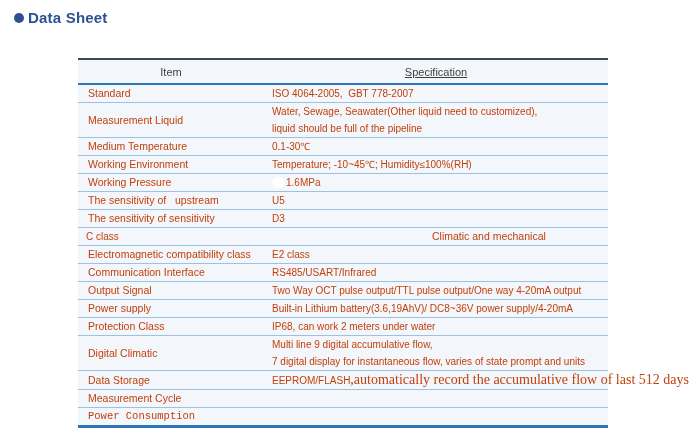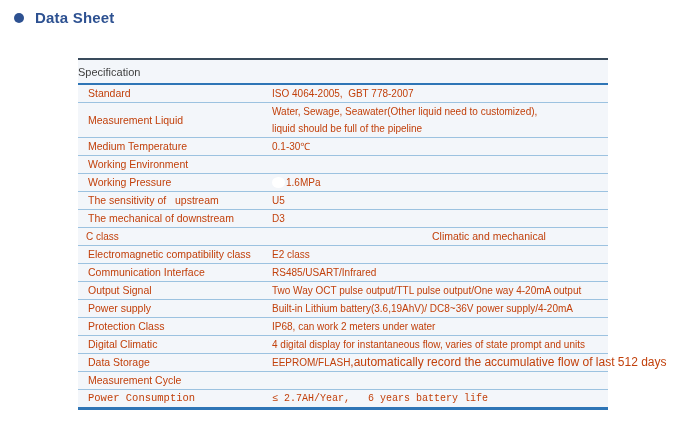--- a/index.html
+++ b/index.html
@@ -16,21 +16,21 @@
     width: 700px;
     height: 448px;
     background: #ffffff;
   }
   .title-row {
     position: absolute;
     left: 14px;
     top: 9px;
     display: flex;
     align-items: center;
-    gap: 11px;
+    gap: 4px;
   }
   .bullet {
     width: 10px;
     height: 10px;
     border-radius: 50%;
     background: #2d5191;
     display: inline-block;
   }
   .page-title {
     font-size: 15px;
@@ -56,21 +56,22 @@
     font-size: 11px;
     color: #3f3f3f;
   }
   .t-header .h-item {
     width: 186px;
     text-align: center;
     flex: none;
   }
   .t-header .h-spec {
     flex: 1;
-    text-align: left;
+    text-align: center;
+    text-decoration: underline;
   }
   .t-row {
     display: flex;
     align-items: center;
     background: #f3f6fa;
     border-bottom: 1px solid #9cc2e0;
     color: #c2410c;
   }
   .t-row:last-child {
     border-bottom: none;
@@ -88,21 +89,22 @@
     flex: 1;
     padding-left: 8px;
     overflow: visible;
   }
   .spec-line {
     font-size: 10px;
     line-height: 17px;
     white-space: pre;
   }
   .spec-small {
-    font-size: 12px;
+    font-size: 14px;
+    font-family: Liberation Serif, serif;
   }
   .blob {
     display: inline-block;
     width: 13px;
     height: 11px;
     border-radius: 50%;
     background: #ffffff;
     vertical-align: -2px;
     margin-right: 1px;
   }
@@ -112,20 +114,21 @@
 
 <div class="page">
 
   <div class="title-row">
     <span class="bullet"></span>
     <span class="page-title">Data Sheet</span>
   </div>
 
   <div class="sheet-table">
     <div class="t-header">
+      <div class="h-item">Item</div>
       <div class="h-spec">Specification</div>
     </div>
     <div id="table-body">
   <div class="t-row">
     <div class="cell item">Standard</div>
     <div class="cell spec">
             <div class="spec-line">ISO 4064-2005,  GBT 778-2007</div>
           </div>
   </div>
 
@@ -139,38 +142,41 @@
 
   <div class="t-row">
     <div class="cell item">Medium Temperature</div>
     <div class="cell spec">
             <div class="spec-line">0.1-30℃</div>
           </div>
   </div>
 
   <div class="t-row">
     <div class="cell item">Working Environment</div>
+    <div class="cell spec">
+            <div class="spec-line">Temperature; -10~45℃; Humidity≤100%(RH)</div>
+          </div>
   </div>
 
   <div class="t-row">
     <div class="cell item">Working Pressure</div>
     <div class="cell spec">
             <div class="spec-line"><span class="blob"></span>1.6MPa</div>
           </div>
   </div>
 
   <div class="t-row">
     <div class="cell item">The sensitivity of   upstream</div>
     <div class="cell spec">
             <div class="spec-line">U5</div>
           </div>
   </div>
 
   <div class="t-row">
-    <div class="cell item">The mechanical of downstream</div>
+    <div class="cell item">The sensitivity of sensitivity</div>
     <div class="cell spec">
             <div class="spec-line">D3</div>
           </div>
   </div>
 
   <div class="t-row">
     <div class="cell spec">
             <div class="spec-line">C class</div>
           </div>
     <div class="cell item">Climatic and mechanical</div>
@@ -207,37 +213,35 @@
   <div class="t-row">
     <div class="cell item">Protection Class</div>
     <div class="cell spec">
             <div class="spec-line">IP68, can work 2 meters under water</div>
           </div>
   </div>
 
   <div class="t-row">
     <div class="cell item">Digital Climatic</div>
     <div class="cell spec">
-            <div class="spec-line">4 digital display for instantaneous flow, varies of state prompt and units</div>
+            <div class="spec-line">Multi line 9 digital accumulative flow,</div>
+            <div class="spec-line">7 digital display for instantaneous flow, varies of state prompt and units</div>
           </div>
   </div>
 
   <div class="t-row">
     <div class="cell item">Data Storage</div>
     <div class="cell spec">
             <div class="spec-line">EEPROM/FLASH<span class="spec-small">,automatically record the accumulative flow of last 512 days</span></div>
           </div>
   </div>
 
   <div class="t-row">
     <div class="cell item">Measurement Cycle</div>
   </div>
 
   <div class="t-row">
     <div class="cell item">Power Consumption</div>
-    <div class="cell spec">
-            <div class="spec-line">≤ 2.7AH/Year,   6 years battery life</div>
-          </div>
   </div>
 </div>
   </div>
 
 </div>
 
 </body></html>

